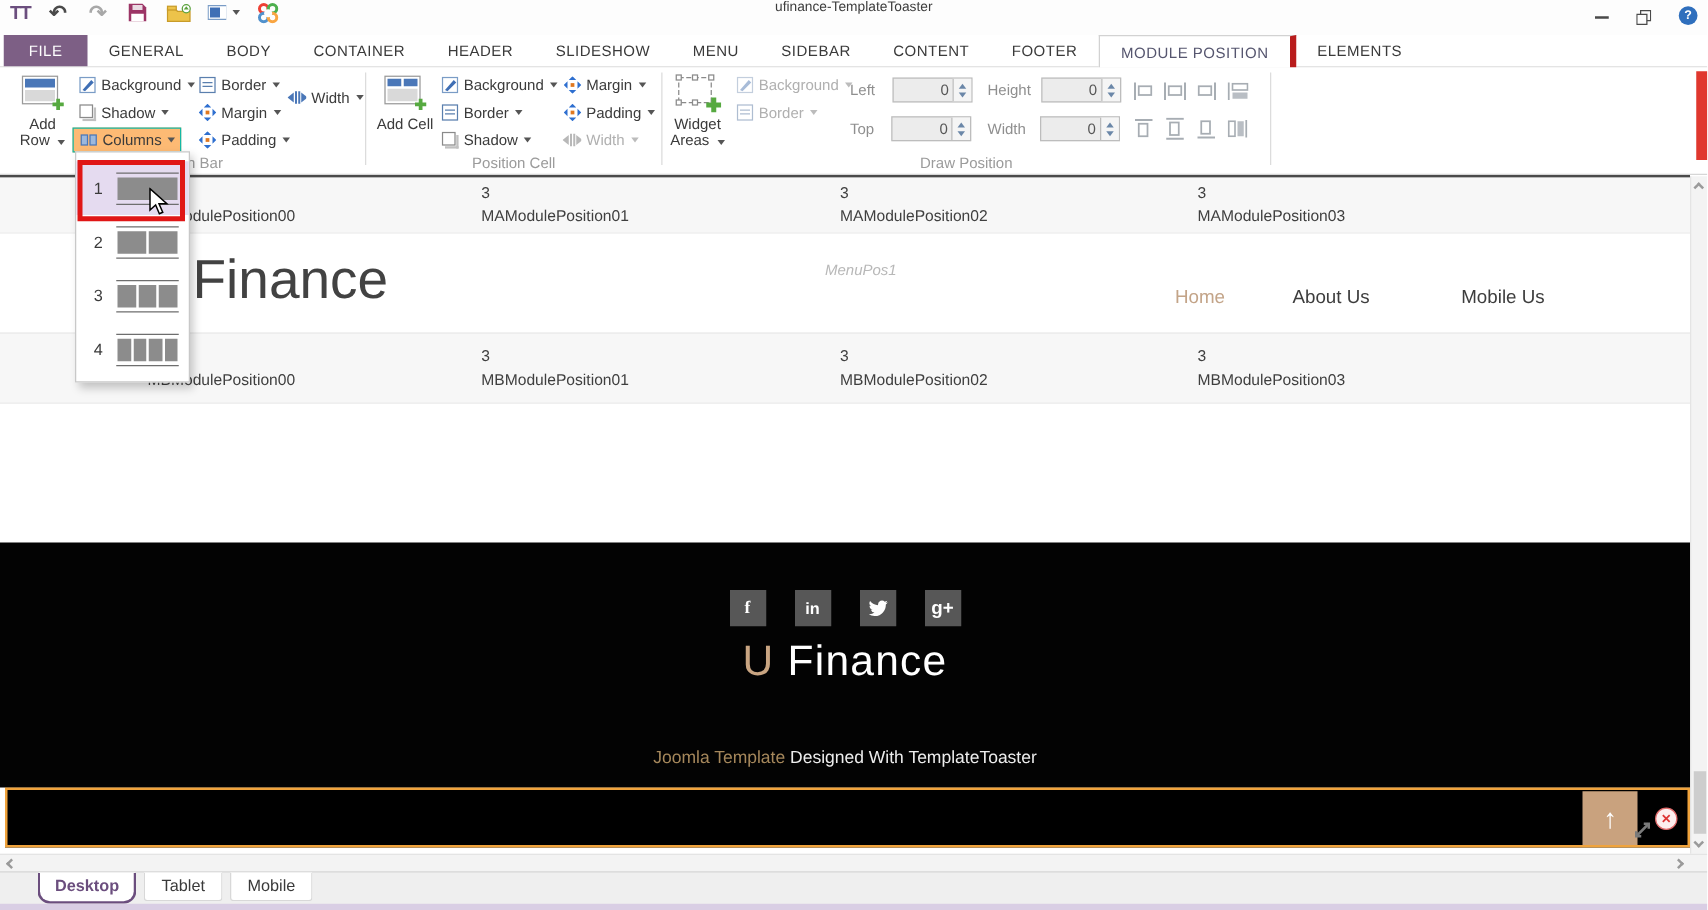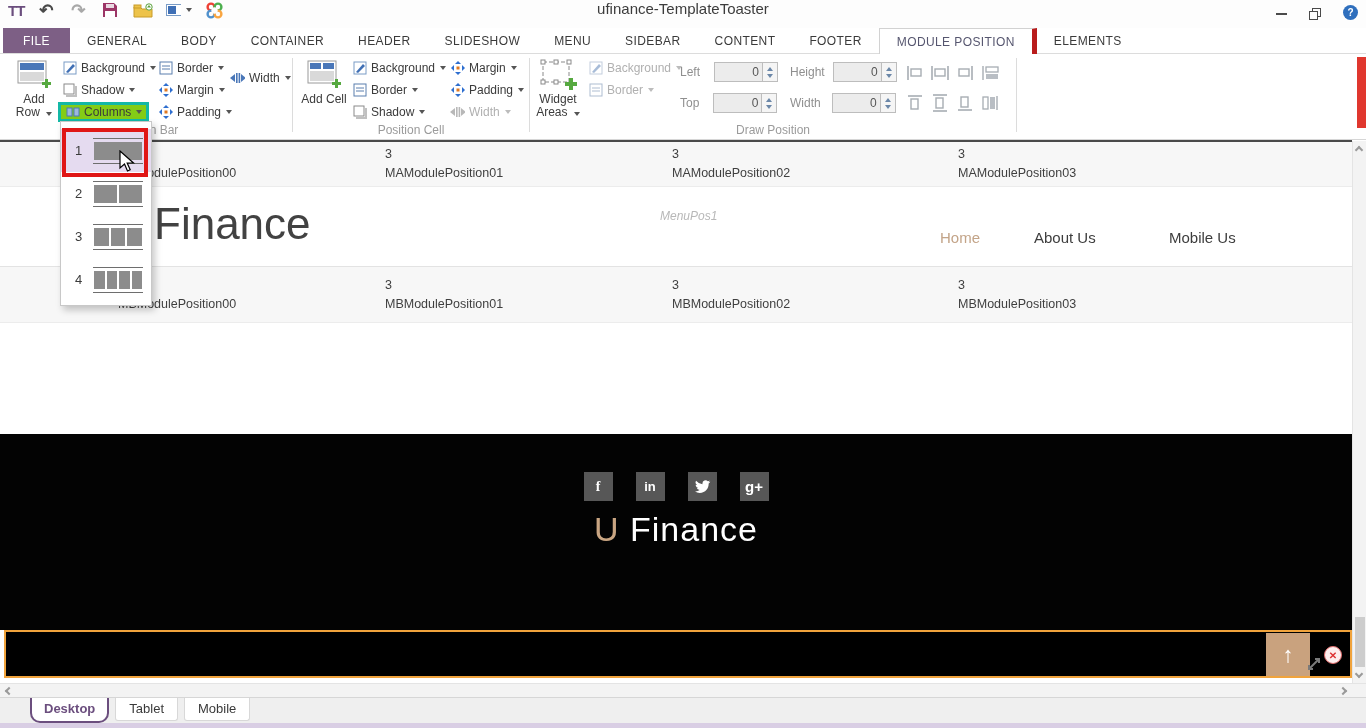--- a/index.html
+++ b/index.html
@@ -7,42 +7,42 @@
   body { font-family:"Liberation Sans", sans-serif; background:#fff; color:#3b3b3b; }
   .page { position:relative; width:1366px; height:728px; background:#fff; overflow:hidden; }
 
   
   .titlebar { position:absolute; left:0; top:0; width:1366px; height:28px; background:#fdfdfd; display:flex; align-items:flex-start; }
   .tb-left { display:flex; align-items:center; gap:12px; padding-left:8px; }
   .tt-logo { font-weight:bold; color:#6b4e7e; font-size:15px; letter-spacing:-1px; }
   .tb-ic { display:inline-flex; align-items:center; justify-content:center; width:20px; height:20px; }
   .glyph-undo { font-size:17px; color:#4a4a4a; font-weight:bold; }
   .glyph-redo { font-size:17px; color:#a8a8a8; font-weight:bold; }
-  .tb-title { position:absolute; left:0; right:0; text-align:center; font-size:15px; color:#3c3c3c; pointer-events:none; }
+  .tb-title { position:absolute; left:0; right:0; text-align:center; font-size:11px; color:#3c3c3c; pointer-events:none; }
   .tb-controls { position:absolute; right:0; top:0; height:28px; display:flex; align-items:center; }
   .winbtn { width:34px; height:28px; display:flex; align-items:center; justify-content:center; color:#4a4a4a; font-size:13px; }
   .min-bar { width:11px; height:2px; background:#4a4a4a; }
 
   
   .tabbar { position:absolute; left:0; top:28px; width:1366px; height:26px; display:flex; align-items:stretch; border-bottom:1px solid #dcdcdc; background:#fff; }
   .rtab { display:flex; align-items:center; padding:0 17px; font-size:12px; letter-spacing:.4px; color:#3a3a3a; white-space:nowrap; }
   .rtab.file { background:#7d5f85; color:#fff; padding:0 20px; margin-left:3px; }
   .rtab.active { background:#fff; border-left:1px solid #d2d2d2; border-right:5px solid #b91c1c; border-top:1px solid #d2d2d2; margin-bottom:-1px; color:#56566f; }
   .help-badge { position:absolute; right:8px; top:5px; width:15px; height:15px; border-radius:50%; background:#2f6fbd; color:#fff; font-size:10px; font-weight:bold; display:flex; align-items:center; justify-content:center; }
 
   
   .ribbon { position:absolute; left:0; top:54px; width:1366px; height:86px; background:#fff; border-bottom:1px solid #d6d6d6; }
   .rgroup { position:absolute; top:0; height:86px; }
   .glabel { position:absolute; bottom:3px; left:0; right:0; text-align:center; font-size:12px; color:#9b9b9b; white-space:nowrap; }
   .vdiv { position:absolute; top:4px; width:1px; height:74px; background:#dcdcdc; }
   .bigbtn { position:absolute; width:48px; text-align:center; font-size:12px; color:#3b3b3b; line-height:13px; }
   .bigbtn .bigic { display:block; height:32px; margin:2px auto 3px; }
   .rbtn { position:absolute; height:20px; display:flex; align-items:center; font-size:12px; color:#3b3b3b; white-space:nowrap; padding:0 4px; }
   .rbtn .ic { display:inline-flex; width:15px; height:15px; margin-right:4px; align-items:center; justify-content:center; }
-  .rbtn.hl { background:#84cc16; border:3px solid #14b8a6; }
+  .rbtn.hl { background:#fdba74; border:1px solid #14b8a6; }
   .rbtn.dis, .bigbtn.dis { color:#b0b0b0; }
   .caret { display:inline-block; width:0; height:0; border-left:3.5px solid transparent; border-right:3.5px solid transparent; border-top:4px solid #555; margin-left:5px; }
   .dis .caret { border-top-color:#bcbcbc; }
   .biglabel .caret { margin-left:3px; }
 
   .field { position:absolute; display:flex; align-items:center; font-size:12px; color:#8f8f8f; }
   .spin { width:64px; height:20px; background:#ececec; border:1px solid #bdbdbd; display:flex; align-items:center; margin-left:8px; }
   .sval { flex:1; text-align:right; color:#555; padding-right:3px; font-size:12px; }
   .sarrows { width:15px; height:18px; border-left:1px solid #bdbdbd; display:flex; flex-direction:column; align-items:center; justify-content:center; gap:3px; background:#f5f5f5; }
   .sa-up { width:0; height:0; border-left:3.5px solid transparent; border-right:3.5px solid transparent; border-bottom:4px solid #6b87a8; }
@@ -558,20 +558,21 @@
         <span class="social" style="font-family:'Liberation Serif',serif;">f</span>
         <span class="social" style="font-size:13px;">in</span>
         <span class="social">
           <svg width="17" height="17" viewBox="0 0 24 24">
               <path d="M23 5.3c-.8.4-1.7.6-2.6.8.9-.6 1.6-1.5 1.9-2.5-.9.5-1.8.9-2.8 1.1a4.4 4.4 0 0 0-7.6 3 4 4 0 0 0 .1 1A12.6 12.6 0 0 1 2.9 4a4.4 4.4 0 0 0 1.4 5.9c-.7 0-1.4-.2-2-.5v.1c0 2.1 1.5 3.9 3.5 4.3a4.5 4.5 0 0 1-2 .1 4.4 4.4 0 0 0 4.1 3.1A8.9 8.9 0 0 1 1.3 19a12.5 12.5 0 0 0 6.8 2c8.1 0 12.6-6.8 12.6-12.6v-.6c.9-.6 1.6-1.4 2.3-2.5z" fill="#fff"></path>
             </svg>
         </span>
         <span class="social" style="font-size:15px;">g+</span>
       </div>
       <div class="flogo"><span class="accent">U</span><span> Finance</span></div>
+      <div class="credit"><span class="accent">Joomla Template</span><span> Designed With TemplateToaster</span></div>
     </div>
   </div>
 
   <div class="selstrip">
     <div class="scrolltop-btn">↑</div>
   </div>
   <span class="resize-ic">
     <svg width="16" height="16">
         <path d="M3 13 L13 3" stroke="#7a7a7a" stroke-width="2"></path>
         <path d="M9 3 h4 v4" fill="none" stroke="#7a7a7a" stroke-width="2"></path>

